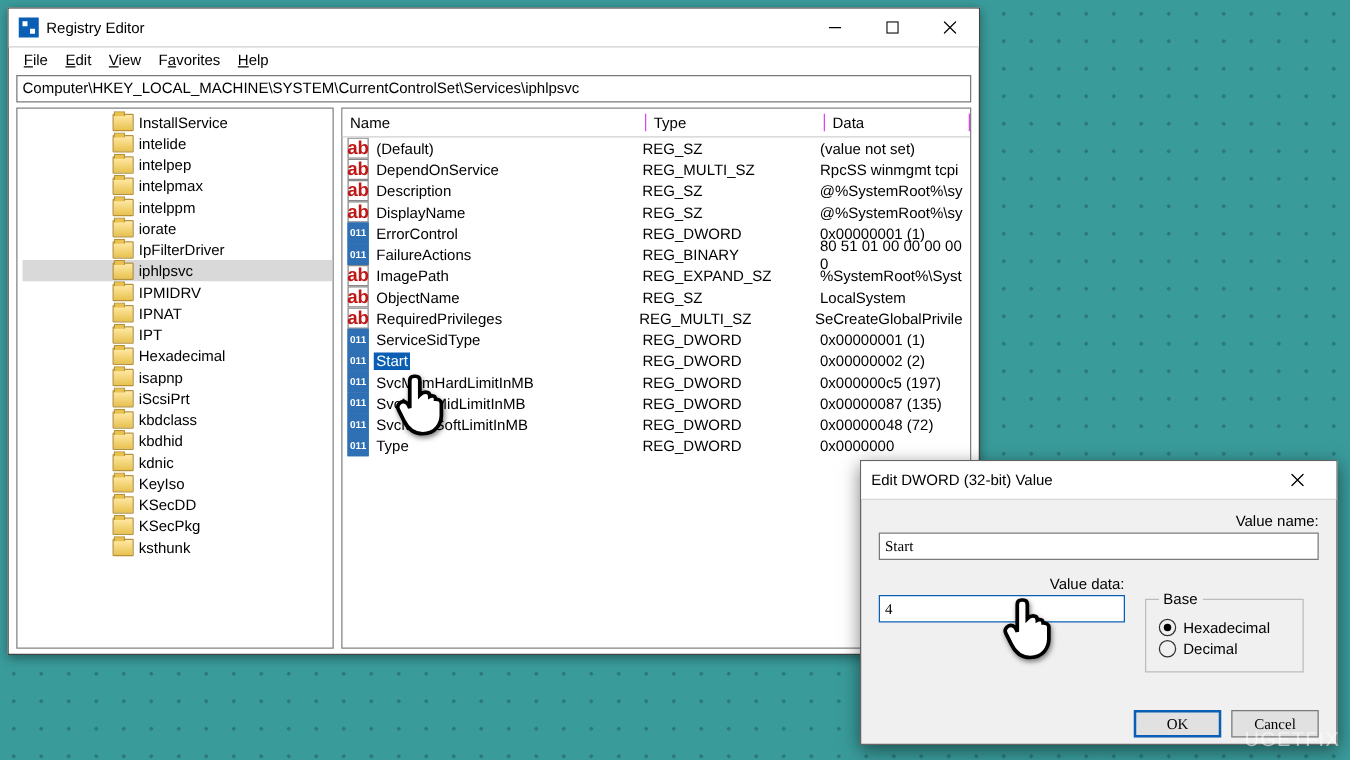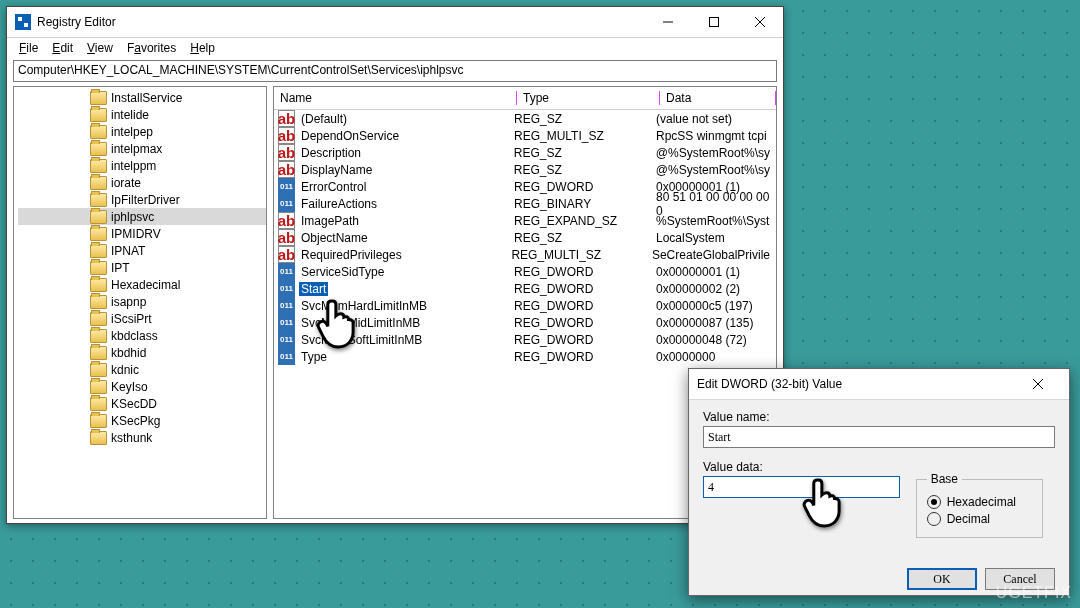--- a/index.html
+++ b/index.html
@@ -150,21 +150,21 @@
   box-shadow: 0 4px 14px rgba(0,0,0,.5);
   display:flex; flex-direction:column;
 }
 .dialog .dtitle {
   height:30px; background:#fff;
   display:flex; align-items:center; padding:0 8px;
   border-bottom:1px solid #d8d8d8;
 }
 .dialog .dtitle span { flex:1; }
 .dialog .dbody { padding: 10px 14px; flex:1; }
-.dialog label { display:block; margin-bottom:2px; }
+.dialog label { display:block; margin-bottom:2px;text-align:right; }
 .dialog input[type=text] {
   width:100%; box-sizing:border-box; height:22px;
   border:1px solid #7a7a7a; padding:2px 4px; font:12px "Segoe UI";
 }
 .dialog .rowflex { display:flex; gap:4px; margin-top:12px; }
 .dialog fieldset { border:1px solid #bcbcbc; padding:6px 26px 8px 10px; margin:12px; }
 .dialog fieldset legend { padding:0 4px; }
 .dialog .radio { display:flex; align-items:center; gap:6px; margin:3px 0; cursor:pointer; }
 .dialog .radio .r { width:12px; height:12px; border:1px solid #333; border-radius:50%; display:flex; align-items:center; justify-content:center; }
 .dialog .radio .r.on:after { content:""; width:6px; height:6px; background:#000; border-radius:50%; }

